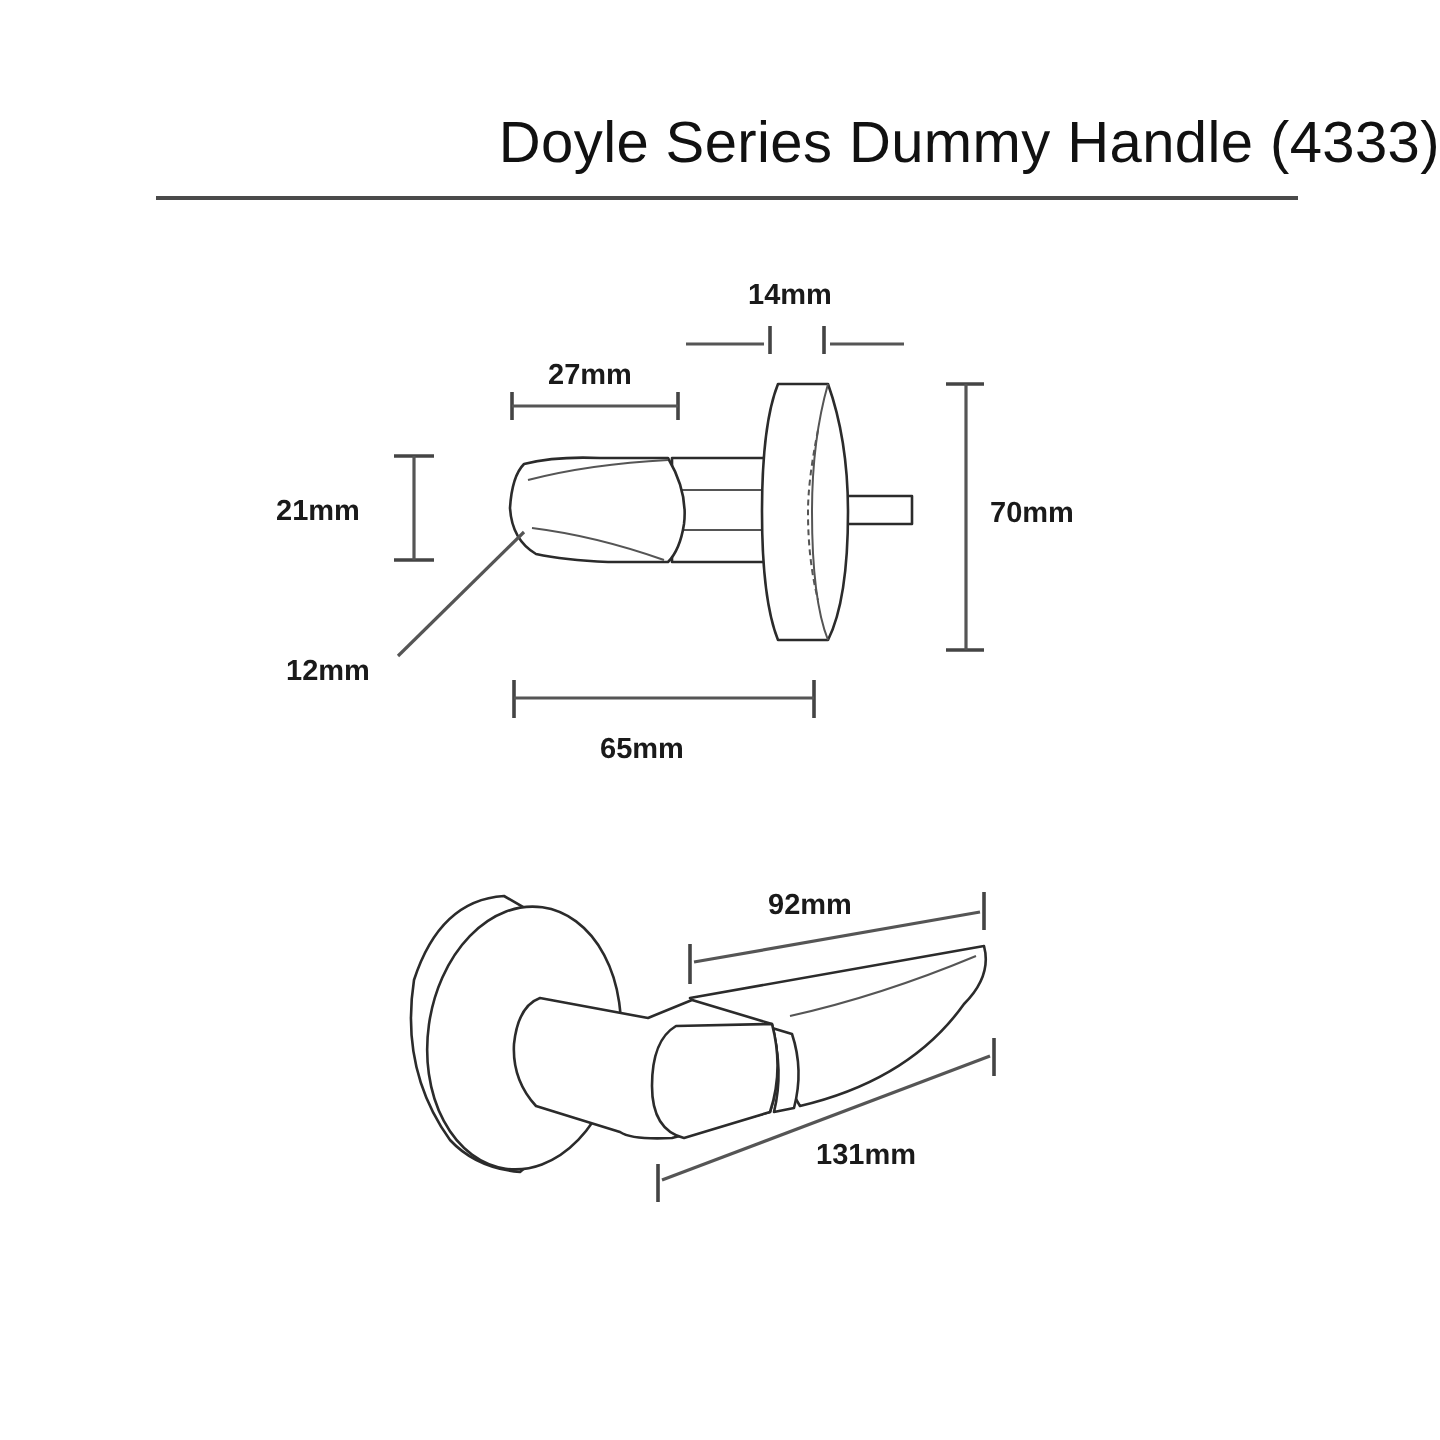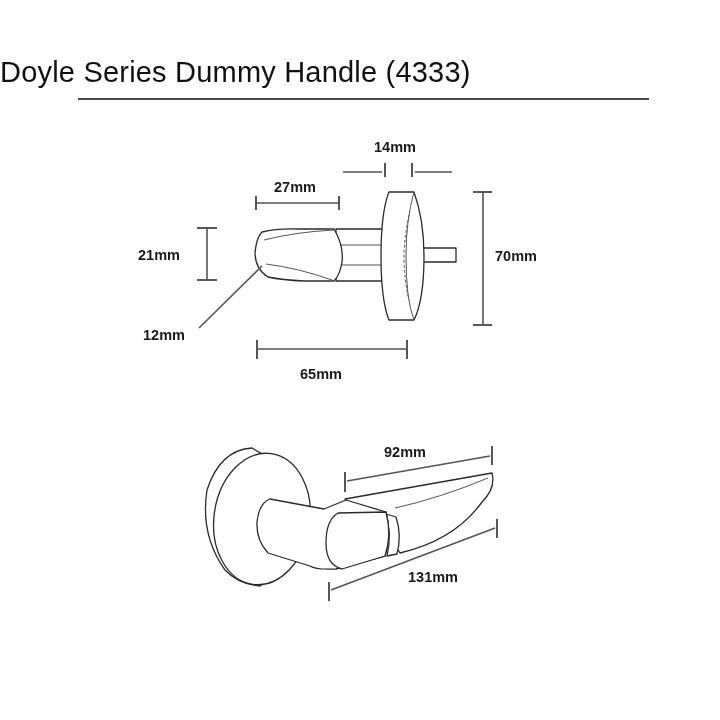--- a/index.html
+++ b/index.html
@@ -12,21 +12,21 @@
       height: 720px;
       position: relative;
       overflow: hidden;
       font-family: "Liberation Sans", "DejaVu Sans", sans-serif;
     }
     .title {
       position: absolute;
       left: 0;
       top: 56px;
       width: 720px;
-      text-align: left;
+      text-align: right;
       font-size: 29px;
       color: #111111;
       letter-spacing: 0.2px;
     }
     .divider {
       position: absolute;
       left: 78px;
       top: 98px;
       width: 571px;
       height: 2px;

